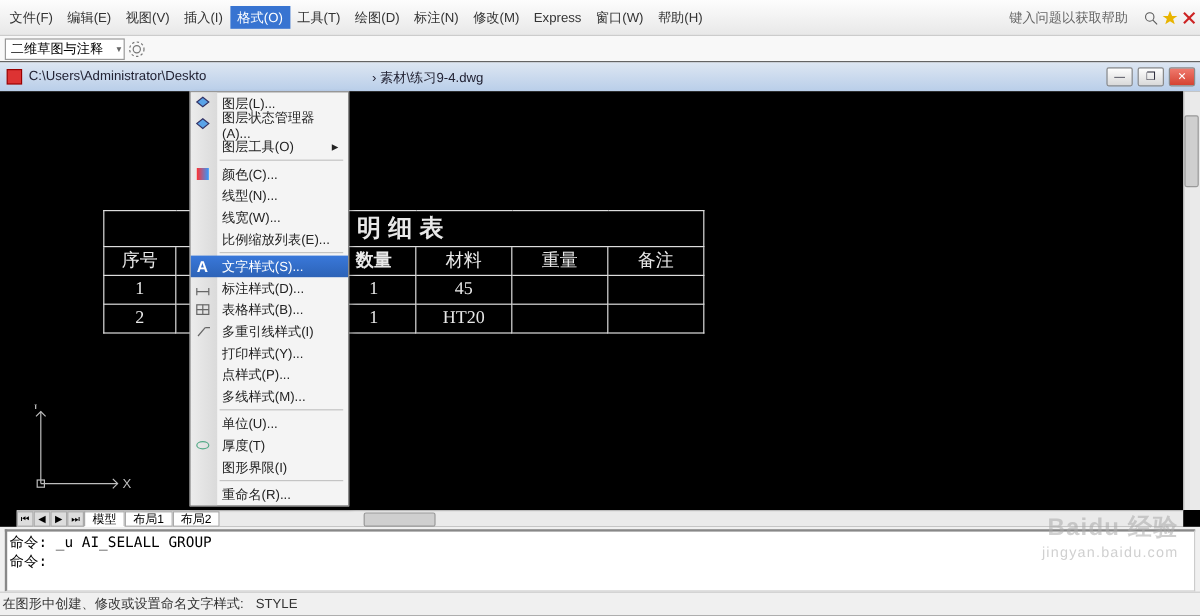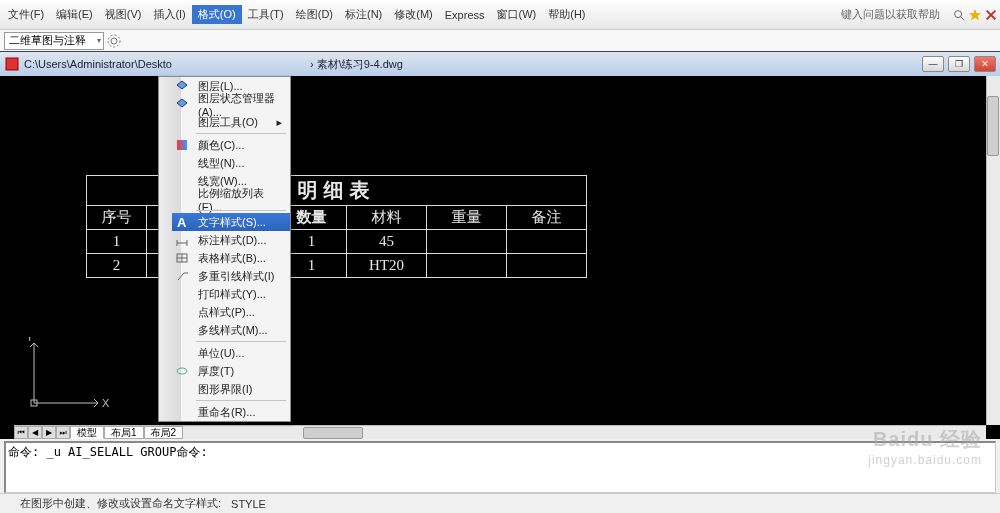--- a/index.html
+++ b/index.html
@@ -16,21 +16,21 @@
 .dropdown { background: #fff; border: 1px solid #999; height: 18px; font-size: 11px; padding: 0 14px 0 4px; display: flex; align-items: center; position: relative; min-width: 100px; }
 .dropdown::after { content: "▾"; position: absolute; right: 2px; font-size: 8px; color: #666; }
 .sub-icon { width: 16px; height: 16px; display: inline-flex; align-items: center; justify-content: center; }
 
 .titlebar { height: 24px; background: linear-gradient(#dde6f2, #b9cee9); display: flex; align-items: center; padding: 0 4px; gap: 4px; font-size: 11px; color: #223; }
 .titlebar .spacer { flex: 1; }
 .winbtn { width: 22px; height: 16px; background: linear-gradient(#fefefe, #d9d9d9); border: 1px solid #8a8a8a; display: flex; align-items: center; justify-content: center; font-size: 9px; border-radius: 2px; }
 .winbtn.close { background: linear-gradient(#f07a6e,#d44232); color: #fff; }
 
 .workspace { position: relative; background: #000; height: 363px; }
-.dropdown-menu { position: absolute; left: 158px; top: 0px; width: 133px; background: #f4f4f4; border: 1px solid #8a8a8a; box-shadow: 2px 2px 4px rgba(0,0,0,.3); z-index: 100; padding-left: 13px; }
+.dropdown-menu { position: absolute; left: 158px; top: 0px; width: 133px; background: #f4f4f4; border: 1px solid #8a8a8a; box-shadow: 2px 2px 4px rgba(0,0,0,.3); z-index: 100; }
 .menu-left-strip { position: absolute; left: 0; top: 0; bottom: 0; width: 22px; background: linear-gradient(90deg,#ececec,#dadada); }
 .dm-item { position: relative; padding: 2px 8px 2px 26px; font-size: 11px; color: #222; display: flex; align-items: center; height: 18px; cursor: pointer; }
 .dm-item.highlight { background: linear-gradient(#3978da,#2d63b7); color: #fff; }
 .dm-item .dm-icon { position: absolute; left: 2px; width: 16px; height: 16px; display: flex; align-items: center; justify-content: center; }
 .dm-sep { height: 1px; background: #c4c4c4; margin: 2px 4px 2px 24px; position: relative; }
 
 .canvas-inner { position: absolute; left: 14px; top: 8px; right: 14px; bottom: 14px; }
 .table-drawing { position: absolute; left: 72px; top: 91px; }
 .table-drawing table { border-collapse: collapse; }
 .table-drawing td, .table-drawing th { border: 1px solid #ddd; color: #e8e8e8; font-family: KaiTi, STKaiti, serif; font-size: 15px; text-align: center; height: 24px; }
@@ -41,23 +41,23 @@
 .xline { position: absolute; left: 193px; top: 0; bottom: 14px; width: 1px; background: #888; }
 
 .scroll-h { position: absolute; left: 14px; right: 14px; bottom: 0; height: 14px; background: #eaeaea; border-top: 1px solid #bbb; display: flex; align-items: center; font-size: 10px; }
 .scroll-h .sbtn { width: 14px; height: 13px; background: #ddd; border: 1px solid #aaa; display: flex; align-items: center; justify-content: center; font-size: 8px; }
 .scroll-h .tab { height: 13px; padding: 0 6px; border: 1px solid #aaa; background: #fefefe; display: flex; align-items: center; }
 .scroll-h .tab.active { background: #fff; border-bottom-color: #fff; }
 .scroll-h .thumb { height: 12px; width: 60px; background: #cfcfcf; border: 1px solid #999; margin-left: 120px; border-radius: 2px; }
 .scroll-v { position: absolute; right: 0; top: 0; bottom: 14px; width: 14px; background: #eaeaea; border-left: 1px solid #bbb; }
 .scroll-v .thumb { width: 12px; height: 60px; background: #cfcfcf; border: 1px solid #999; margin-top: 20px; border-radius: 2px; }
 
-.cmdarea { height: 52px; background: #fff; border: 1px solid #ccc; border-left: 2px solid #888; border-top: 2px solid #888; margin: 2px 4px 0 4px; display: flex; flex-direction: row; font-family: Consolas, monospace; font-size: 12px; padding: 1px 2px; }
+.cmdarea { height: 52px; background: #fff; border: 1px solid #ccc; border-left: 2px solid #888; border-top: 2px solid #888; margin: 2px 4px 0 4px; display: flex; flex-direction: column; font-family: Consolas, monospace; font-size: 12px; padding: 1px 2px; }
 .cmdarea .row { height: 16px; }
-.statusbar { height: 20px; background: #f0f0f0; border-top: 1px solid #ccc; display: flex; align-items: center; padding: 0 20px; font-size: 11px; color: #333; gap: 10px; }
+.statusbar { height: 20px; background: #f0f0f0; border-top: 1px solid #ccc; display: flex; align-items: center; padding: 0 2px; font-size: 11px; color: #333; gap: 10px; }
 
 .watermark { position: absolute; right: 18px; bottom: 46px; color: #aaa; opacity: .55; font-size: 20px; font-weight: bold; pointer-events: none; text-align: right; letter-spacing: 1px; }
 .watermark .sub { font-size: 12px; font-weight: normal; display: block; }
 
 svg { display: block; }
 </style>
 </head>
 <body>
 
 <div class="menubar">

